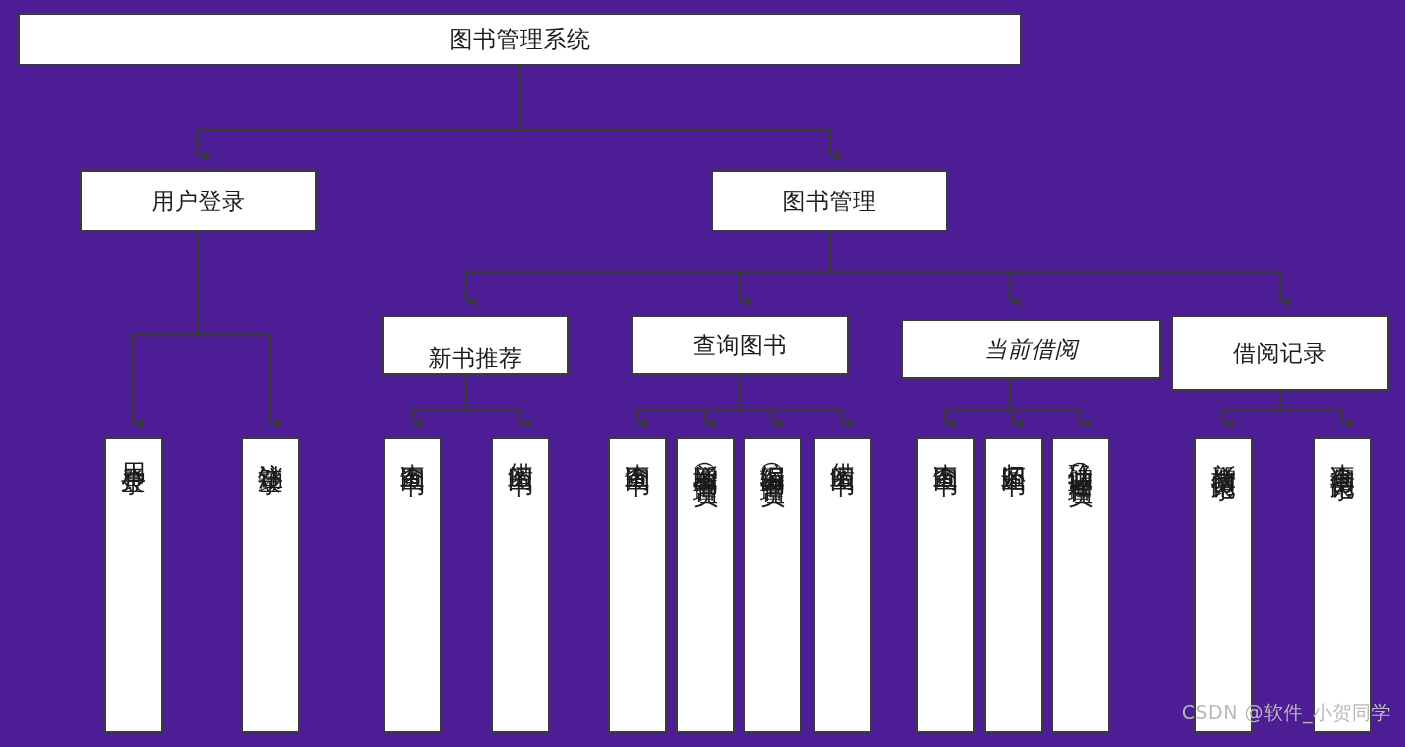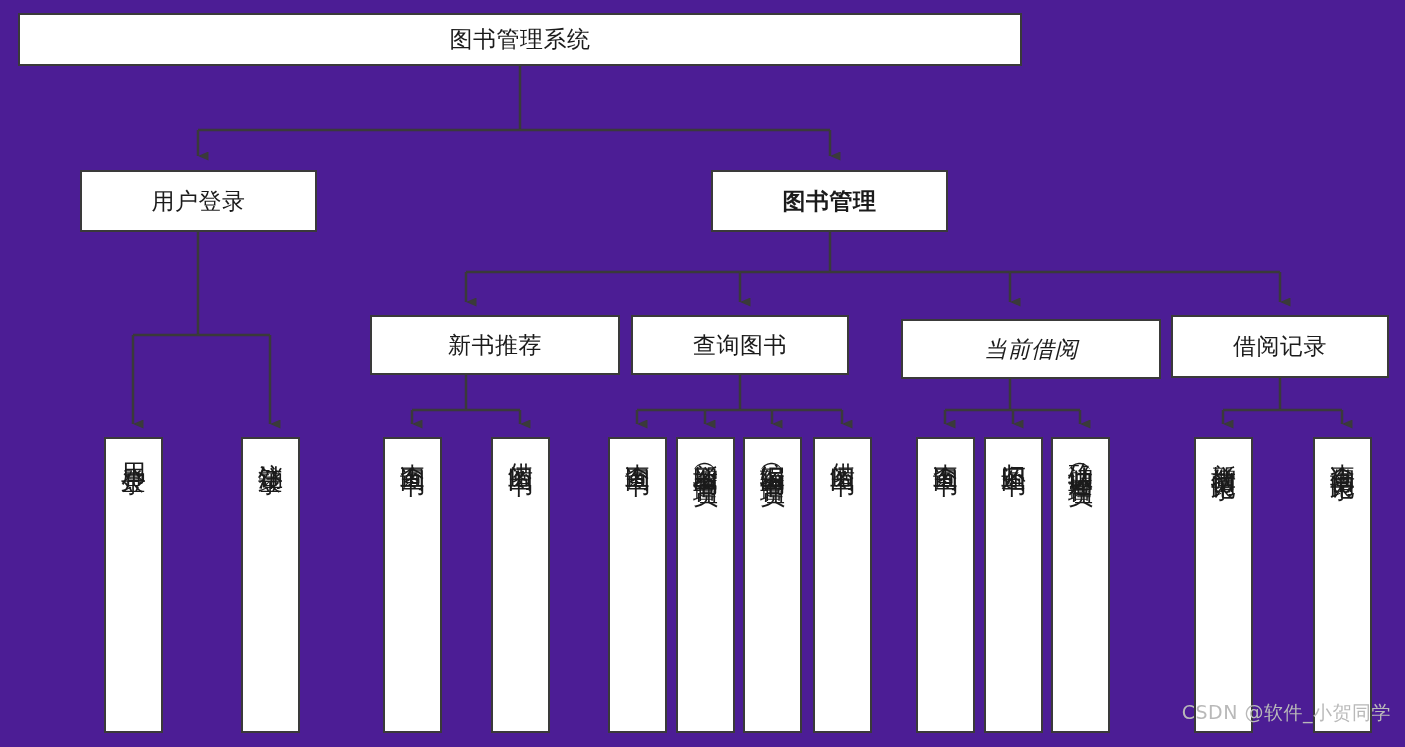--- a/index.html
+++ b/index.html
@@ -127,37 +127,37 @@
   </svg>
 
   <div class="node" style="left:18px;top:13px;width:1004px;height:53px;">
     <span class="label">图书管理系统</span>
   </div>
 
   <div class="node" style="left:80px;top:170px;width:237px;height:62px;">
     <span class="label">用户登录</span>
   </div>
 
-  <div class="node" style="left:711px;top:170px;width:237px;height:62px;font-weight:bold;">
+  <div class="node" style="left:711px;top:170px;width:237px;height:62px;">
     <span class="label">图书管理</span>
   </div>
 
-  <div class="node" style="left:370px;top:315px;width:250px;height:60px;">
+  <div class="node" style="left:382px;top:315px;width:187px;height:60px;align-items:flex-end;">
     <span class="label">新书推荐</span>
   </div>
 
   <div class="node" style="left:631px;top:315px;width:218px;height:60px;">
     <span class="label">查询图书</span>
   </div>
 
   <div class="node" style="left:901px;top:319px;width:260px;height:60px;font-style:italic;">
     <span class="label">当前借阅</span>
   </div>
 
-  <div class="node" style="left:1171px;top:315px;width:218px;height:63px;">
+  <div class="node" style="left:1171px;top:315px;width:218px;height:76px;">
     <span class="label">借阅记录</span>
   </div>
 
   <div class="node vertical" style="left:104px;top:437px;width:59px;height:296px;">
     <span class="label">用户登录</span>
   </div>
 
   <div class="node vertical" style="left:241px;top:437px;width:59px;height:296px;">
     <span class="label">注销登录</span>
   </div>

